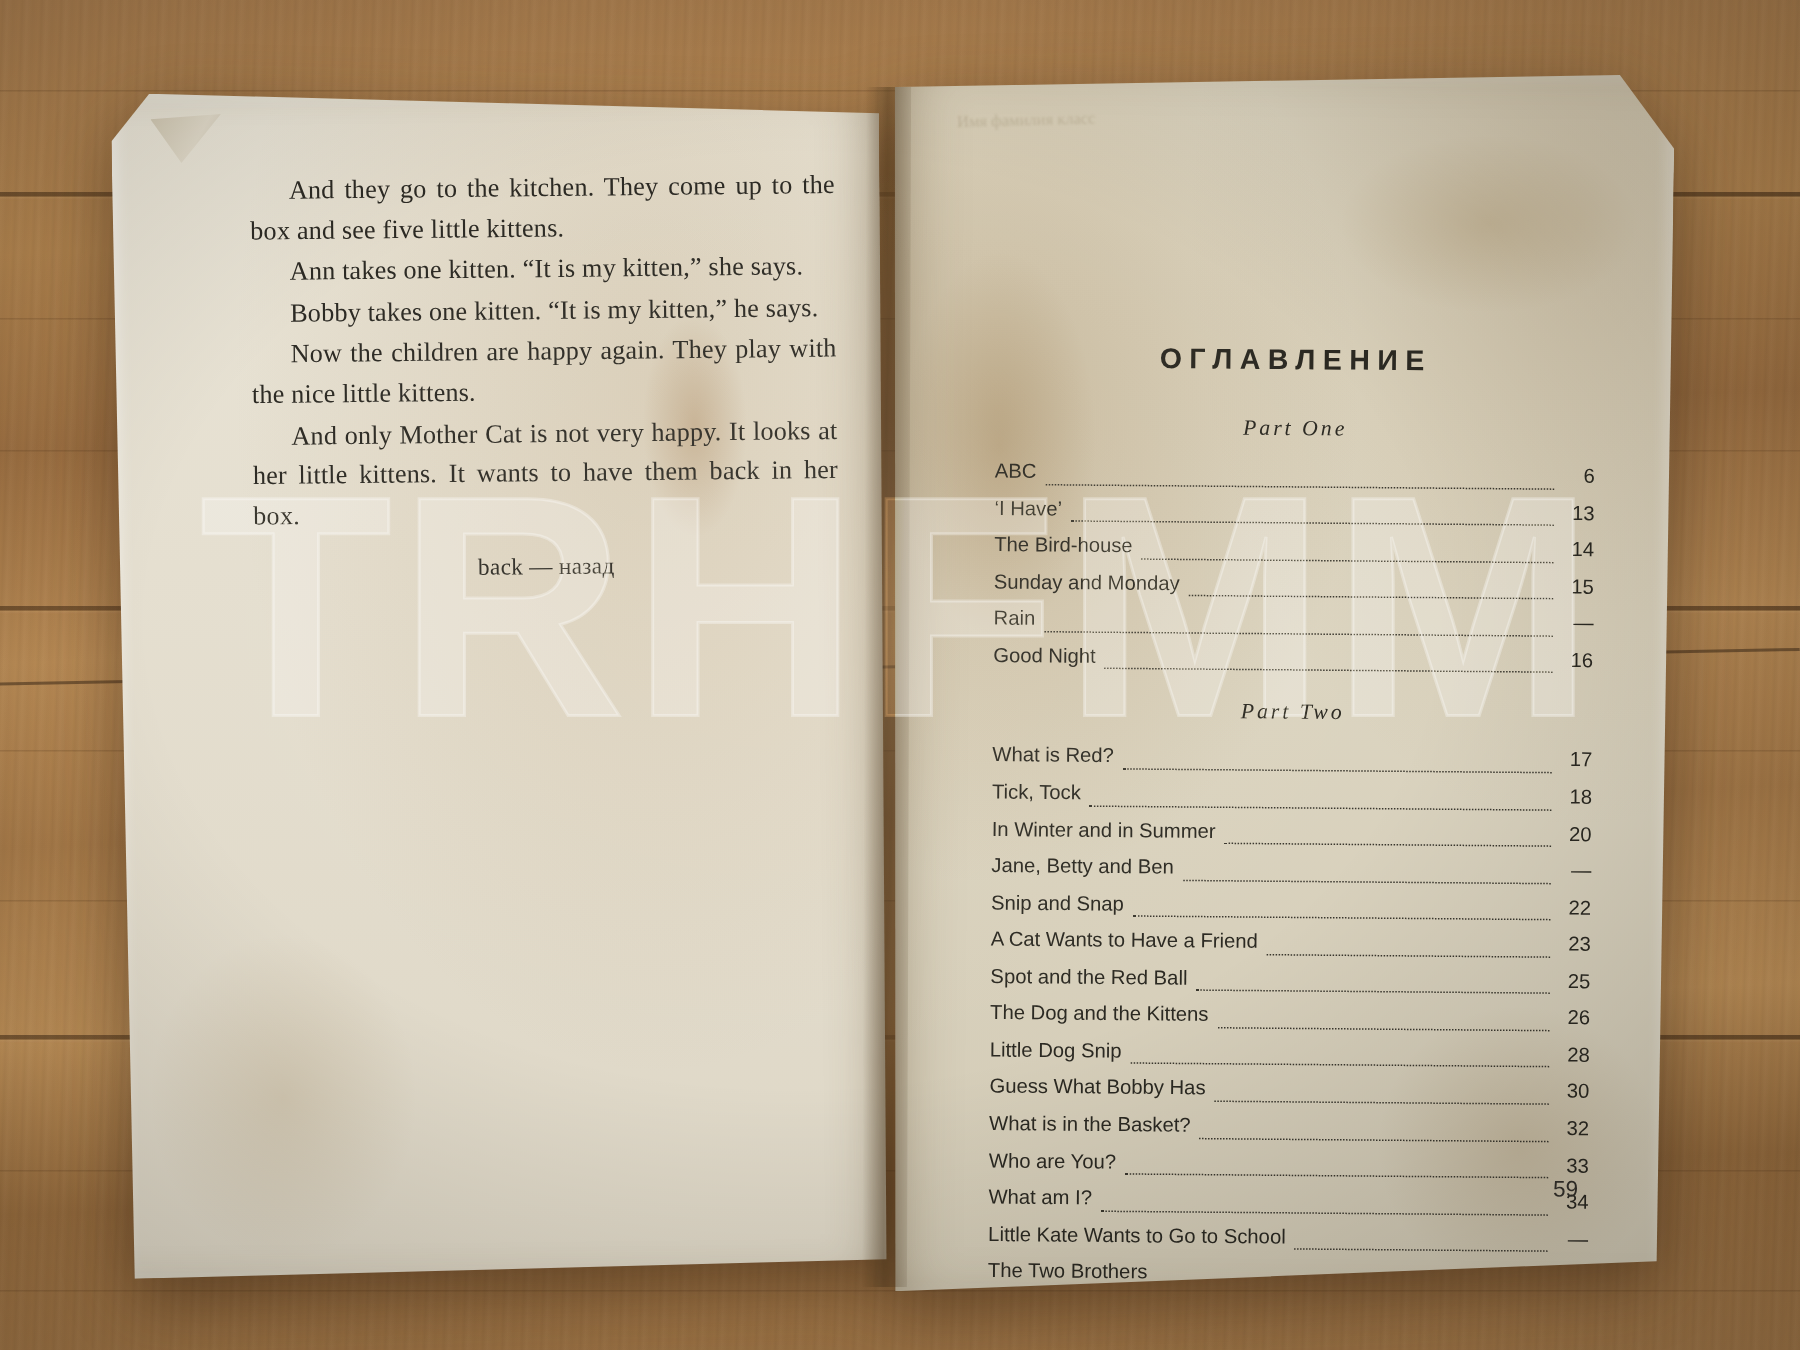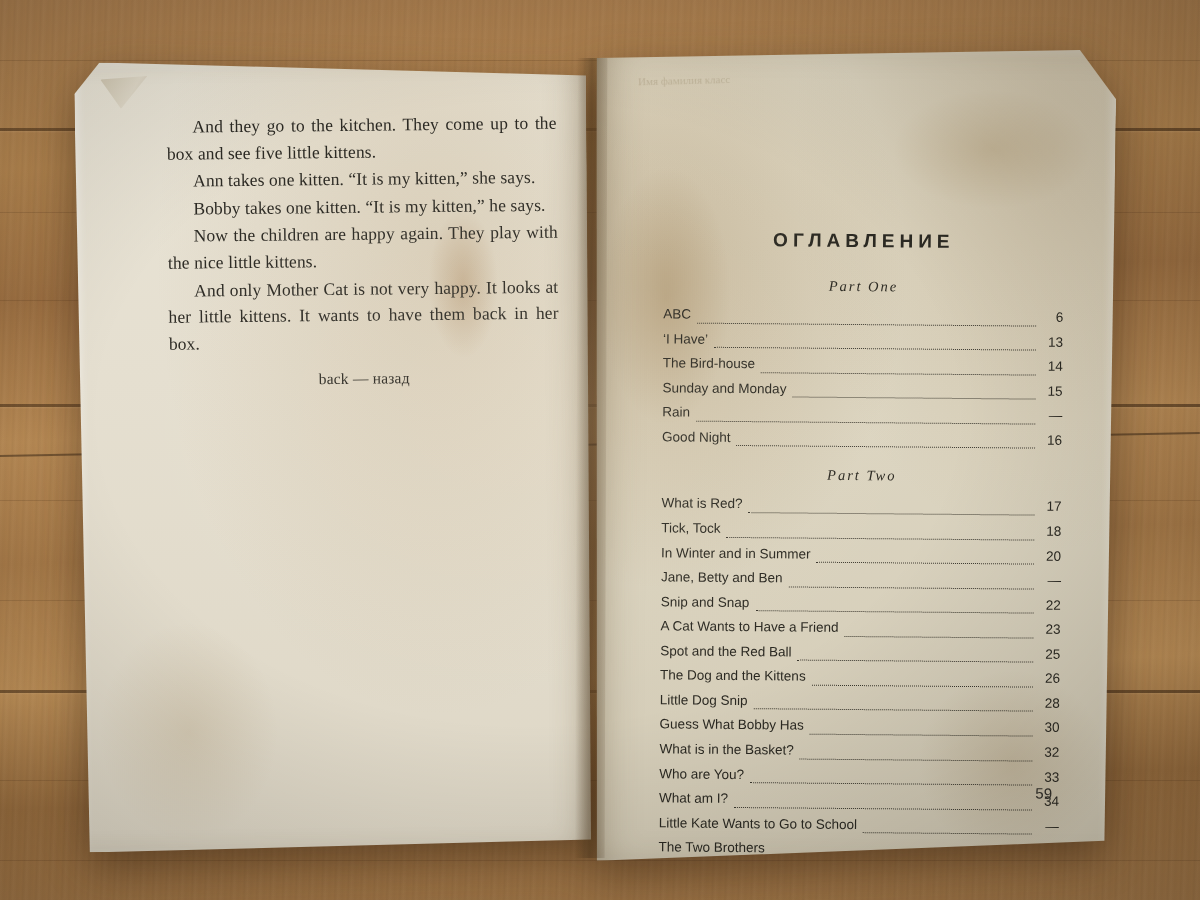--- a/index.html
+++ b/index.html
@@ -413,13 +413,14 @@
 
       </div>
 
       <div class="folio">59</div>
     </div>
 
     <div class="gutter"></div>
   </div>
 
   <div class="desk-shade"></div>
+  <div class="watermark">TRHFMM</div>
 </div>
 
 </body></html>

